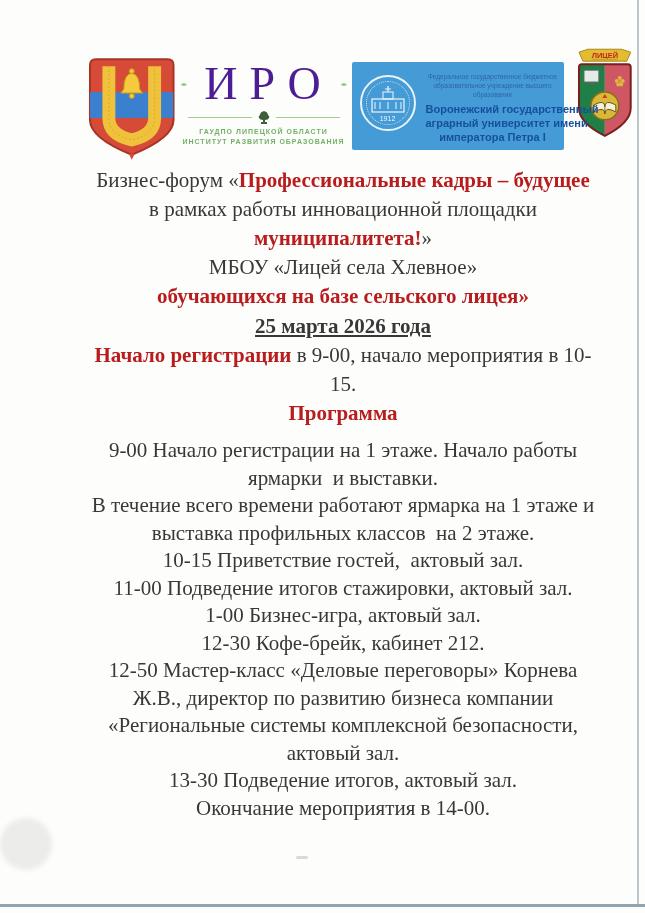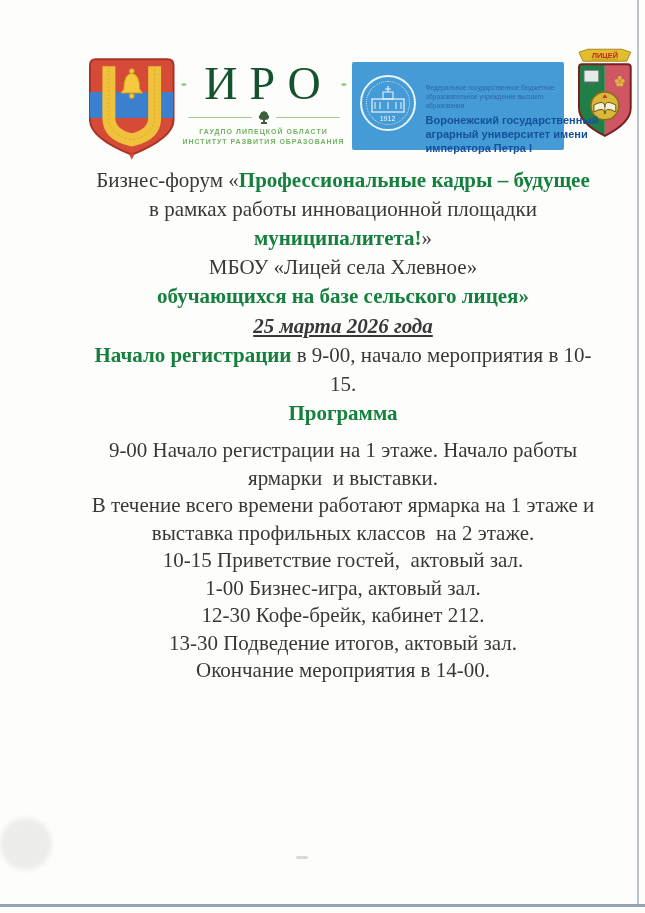--- a/index.html
+++ b/index.html
@@ -14,50 +14,50 @@
   .smudge{position:absolute;left:0;top:818px;width:52px;height:52px;background:#ececea;border-radius:50%;filter:blur(2px);}
   .speck{position:absolute;left:296px;top:856px;width:12px;height:3px;background:#d9d9d6;border-radius:2px;}
 
   
   .logos{position:absolute;top:40px;left:86px;width:548px;height:118px;display:flex;align-items:flex-start;}
   .arms-left{margin-top:16px;}
   .iro{width:168px;margin-left:2px;margin-top:18px;text-align:center;font-family:"Liberation Sans","DejaVu Sans",sans-serif;}
   .iro-top{position:relative;display:flex;align-items:center;justify-content:center;gap:7px;}
   .iro-acronym{
     font-family:"Liberation Serif","DejaVu Serif",serif;
-    font-size:46px;line-height:52px;letter-spacing:12px;color:#14532d;padding-left:10px;
+    font-size:46px;line-height:52px;letter-spacing:12px;color:#4c1d95;padding-left:10px;
   }
   .iro-divider{display:flex;align-items:center;justify-content:center;gap:5px;margin:1px 8px 3px;}
   .iro-divider .rule{flex:1;height:1px;background:#9fcf8e;}
   .iro-small{font-size:7px;line-height:10px;letter-spacing:1px;color:#72b264;font-weight:bold;}
   .vsau{
     position:relative;width:214px;height:88px;margin-left:4px;margin-top:22px;
     background:#459bd5;border-radius:2px;
     font-family:"Liberation Sans","DejaVu Sans",sans-serif;
   }
   .vsau-seal{
     position:absolute;left:8px;top:13px;width:56px;height:56px;border-radius:50%;
     border:2px solid #e9f3fb;box-sizing:border-box;
   }
   .vsau-seal .inner-ring{position:absolute;inset:4px;border:1px dotted rgba(255,255,255,.75);border-radius:50%;}
   .vsau-seal .year{position:absolute;left:0;right:0;bottom:7px;text-align:center;font-size:7px;color:#f0f7fc;}
-  .vsau-text{position:absolute;left:74px;top:21px;width:134px;}
+  .vsau-text{position:absolute;left:74px;top:10px;width:134px;text-align:center;}
   .vsau-small{font-size:6.5px;line-height:9px;color:#2d66ab;}
   .vsau-bold{font-size:11px;line-height:14px;font-weight:bold;color:#16509c;margin-top:3px;}
   .vsau-bold div{white-space:nowrap;}
   .lyceum{margin-left:12px;margin-top:8px;}
 
   
   .content{position:absolute;left:90px;top:166px;width:506px;font-size:21px;}
   .line{white-space:pre-wrap;}
   .t-center{text-align:center;line-height:29px;}
   .t-left{text-align:center;line-height:29px;}
-  .b{font-weight:bold;color:#15803d;}
+  .b{font-weight:bold;color:#b91c1c;}
   .date-line{margin-top:1px;}
-  .date-line .date{font-weight:bold;font-style:italic;text-decoration:underline;padding:0 3px;text-align:right;}
+  .date-line .date{font-weight:bold;text-decoration:underline;padding:0 3px;text-align:right;}
   .program{margin-top:9px;}
   .program .line{line-height:27.5px;}
 </style>
 </head>
 <body>
 
 <div class="page">
 
   <div class="logos">
 
@@ -168,22 +168,24 @@
     <div class="line t-center date-line"><span class="date">25 марта 2026 года</span></div>
 
     <div class="line t-left"><span class="b">Начало регистрации</span><span> в 9-00, начало мероприятия в 10-15.</span></div>
 
     <div class="line t-left b">Программа</div>
 
     <div class="program">
       <div class="line t-left">9-00 Начало регистрации на 1 этаже. Начало работы ярмарки  и выставки.</div>
       <div class="line t-left">В течение всего времени работают ярмарка на 1 этаже и выставка профильных классов  на 2 этаже.</div>
       <div class="line t-left">10-15 Приветствие гостей,  актовый зал.</div>
+      <div class="line t-left">11-00 Подведение итогов стажировки, актовый зал.</div>
       <div class="line t-left">1-00 Бизнес-игра, актовый зал.</div>
       <div class="line t-left">12-30 Кофе-брейк, кабинет 212.</div>
+      <div class="line t-left">12-50 Мастер-класс «Деловые переговоры» Корнева Ж.В., директор по развитию бизнеса компании «Региональные системы комплексной безопасности, актовый зал.</div>
       <div class="line t-left">13-30 Подведение итогов, актовый зал.</div>
       <div class="line t-left">Окончание мероприятия в 14-00.</div>
     </div>
   </div>
 
   <div class="smudge"></div>
   <div class="speck"></div>
   <div class="scan-edge-right"></div>
   <div class="scan-edge-bottom"></div>
 </div>

